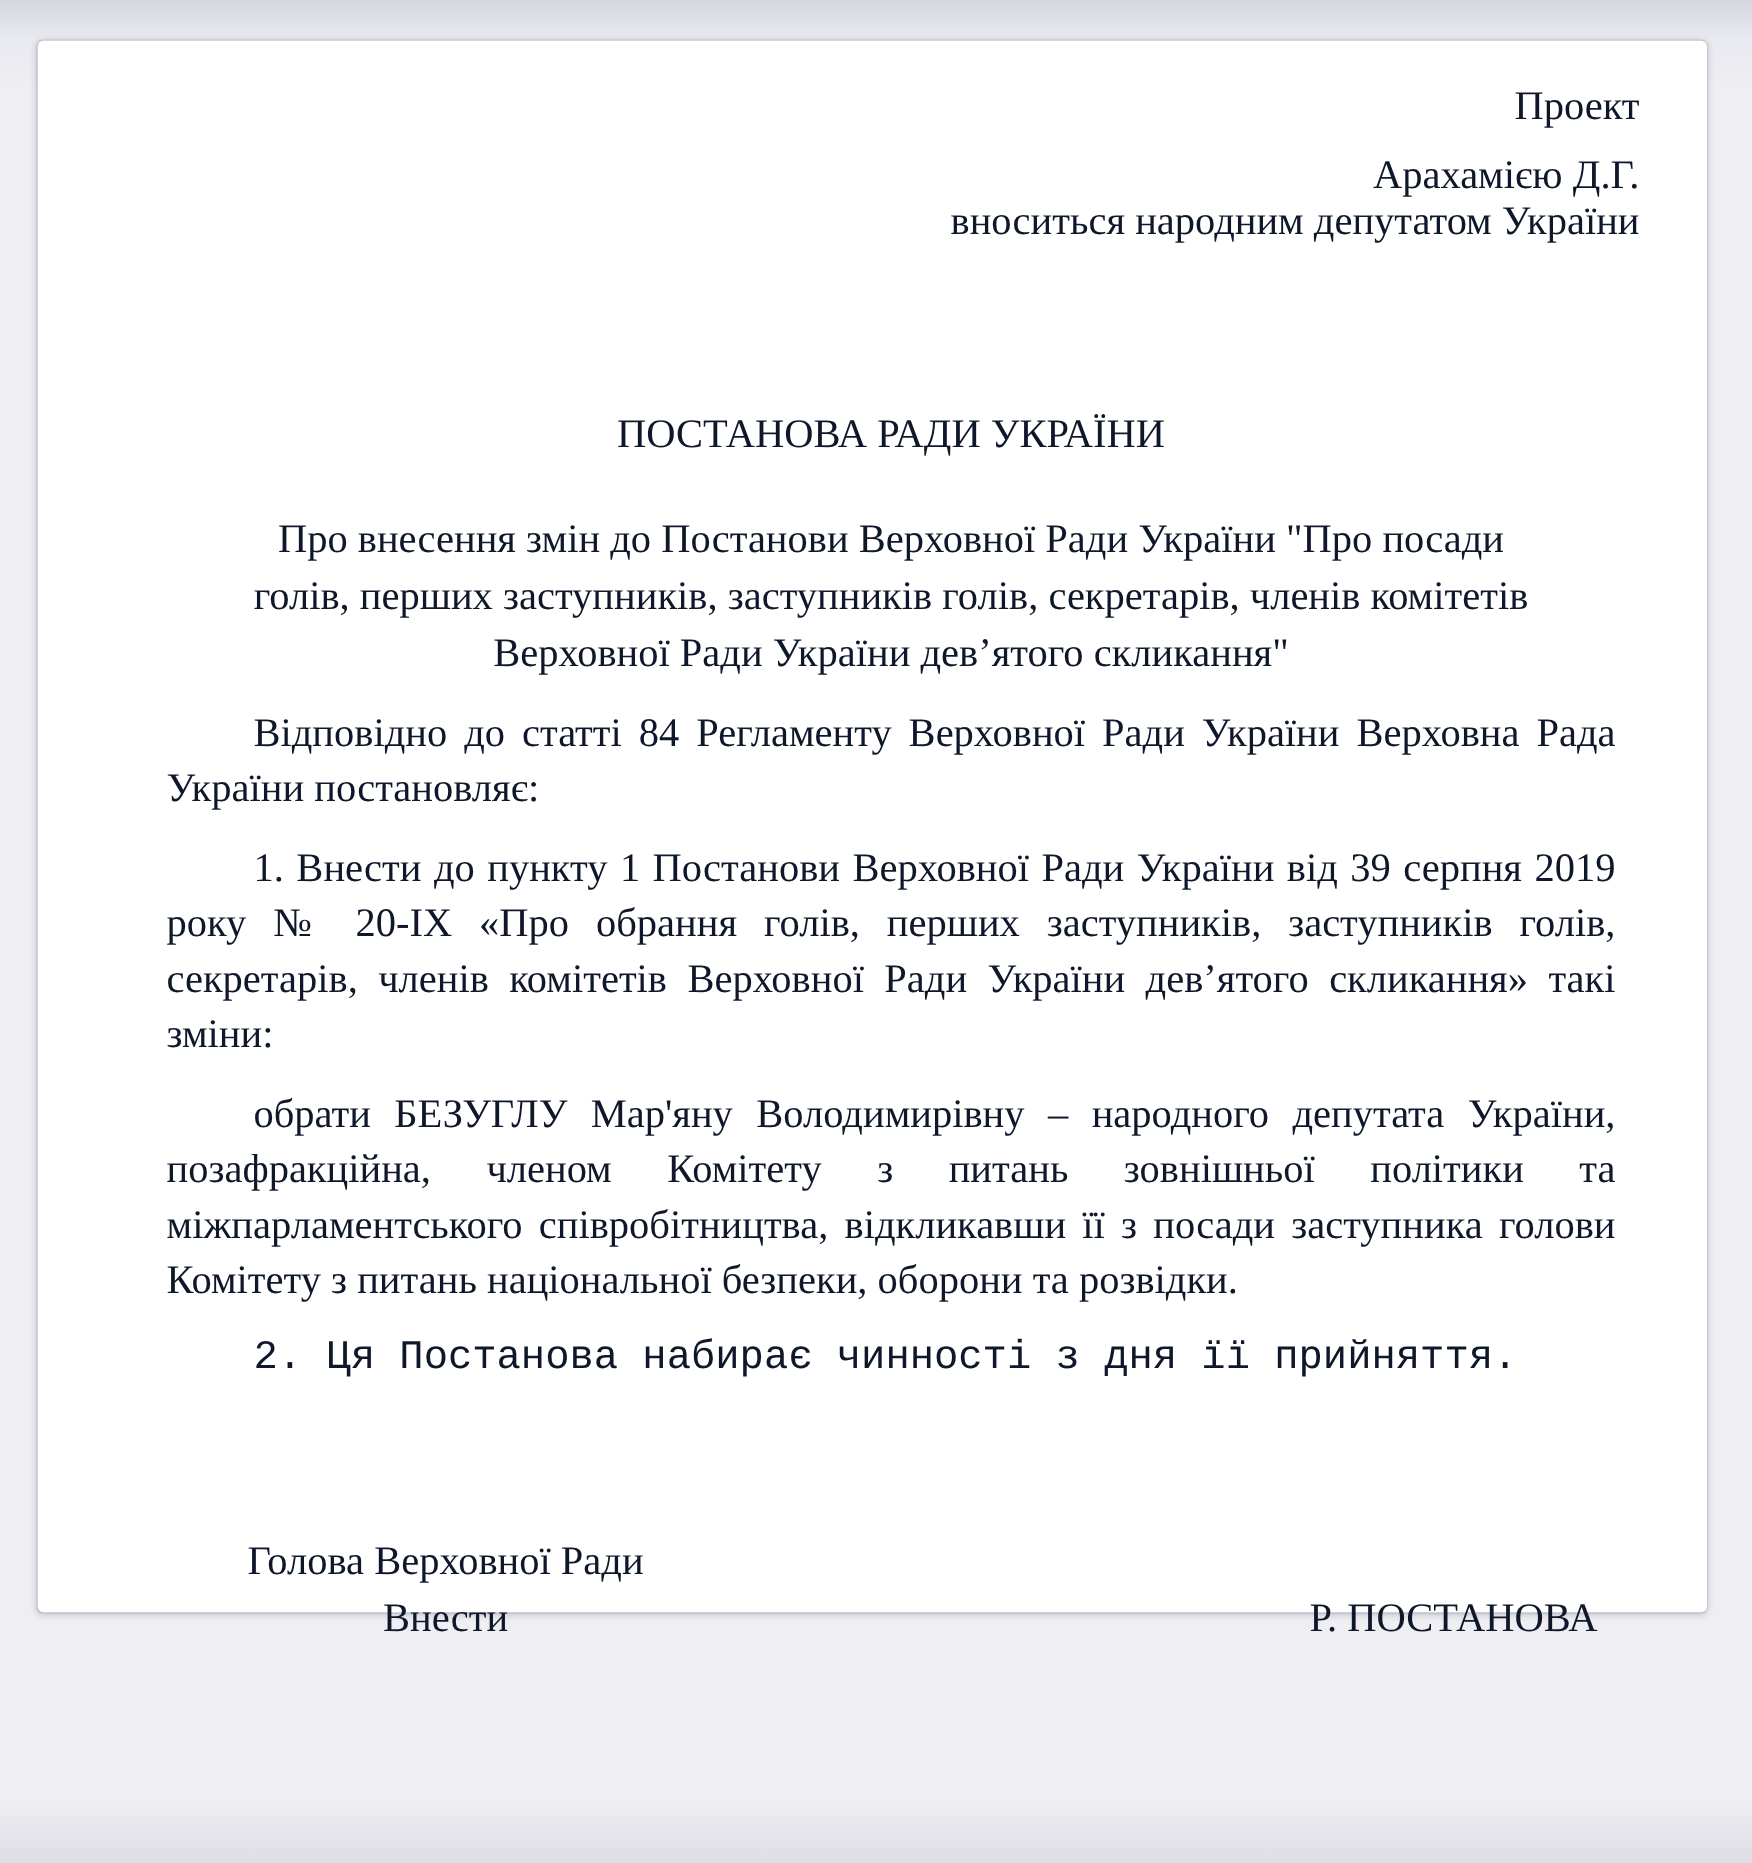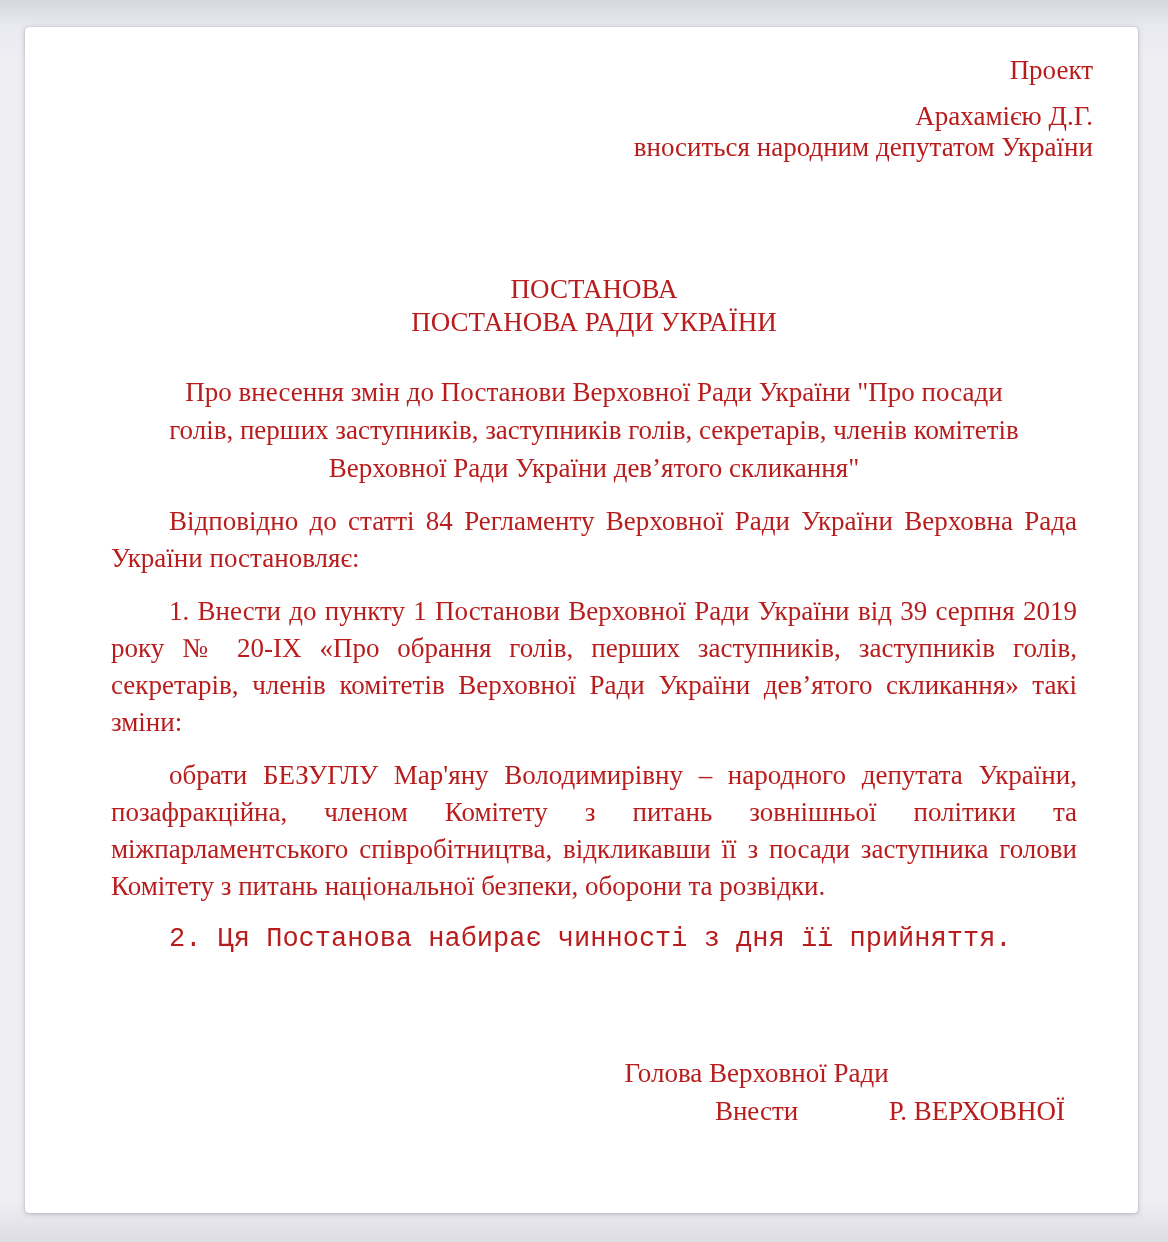--- a/index.html
+++ b/index.html
@@ -11,67 +11,66 @@
   }
   .canvas {
     position: relative;
     width: 1168px; height: 1242px;
     background: linear-gradient(180deg, #d6d6df 0px, #e9e9f0 26px, #eeeef3 60px,
                                 #eeeef3 1200px, #dddde4 1242px);
   }
   .paper {
     position: absolute;
     left: 25px; top: 27px;
-    width: 1113px; height: 1186px;
+    width: 1113px; height: 1048px;
     box-sizing: border-box;
     background: #ffffff;
     border-radius: 4px;
     box-shadow: 0 1px 5px rgba(95,95,115,0.38), 0 0 1px rgba(95,95,115,0.45);
     padding: 28px 45px 0 70px;
-    color: #b91c1c;
+    color: #0f172a;
     font-size: 27px;
   }
   .doc-header { text-align: right; line-height: 31px; }
   .draft-label { margin-bottom: 15px; }
   .doc-title { text-align: center; margin-top: 110px; line-height: 33px; }
   .subject { text-align: center; margin-top: 34px; line-height: 38px; }
   p.body-para {
     margin: 16px;
     text-align: justify;
     text-indent: 58px;
     line-height: 37px;
   }
   .p-preamble { margin-top: 16px; }
   .p-item1    { margin-top: 21px; }
   .p-elect    { margin-top: 19px; }
   .p-item2    { margin-top: 17px; font-family: Liberation Mono, monospace; }
   .signature {
     display: flex;
-    justify-content: flex-end;
+    justify-content: space-between;
     align-items: flex-end;
     margin-top: 96px;
     line-height: 38px;
   }
   .sig-left  { margin-left: 70px; text-align: center; }
   .sig-right { margin-right: 28px; white-space: nowrap; }
 </style>
 </head>
 <body>
 
 <div class="canvas">
   <div class="paper">
 
     <div class="doc-header">
       <div class="draft-label">Проект</div>
       <div>Арахамією Д.Г.</div>
       <div>вноситься народним депутатом України</div>
     </div>
 
     <div class="doc-title">
-      <div>ПОСТАНОВА</div>
       <div>ПОСТАНОВА РАДИ УКРАЇНИ</div>
     </div>
 
     <div class="subject">
       <div>Про внесення змін до Постанови Верховної Ради України "Про посади</div>
       <div>голів, перших заступників, заступників голів, секретарів, членів комітетів</div>
       <div>Верховної Ради України дев’ятого скликання"</div>
     </div>
 
     <p class="body-para p-preamble">Відповідно до статті 84 Регламенту Верховної Ради України Верховна Рада України постановляє:</p>
@@ -80,17 +79,17 @@
 
     <p class="body-para p-elect">обрати БЕЗУГЛУ Мар'яну Володимирівну – народного депутата України, позафракційна, членом Комітету з питань зовнішньої політики та міжпарламентського співробітництва, відкликавши її з посади заступника голови Комітету з питань національної безпеки, оборони та розвідки.</p>
 
     <p class="body-para p-item2">2. Ця Постанова набирає чинності з дня її прийняття.</p>
 
     <div class="signature">
       <div class="sig-left">
         <div>Голова Верховної Ради</div>
         <div>Внести</div>
       </div>
-      <div class="sig-right">Р. ВЕРХОВНОЇ</div>
+      <div class="sig-right">Р. ПОСТАНОВА</div>
     </div>
 
   </div>
 </div>
 
 </body></html>

